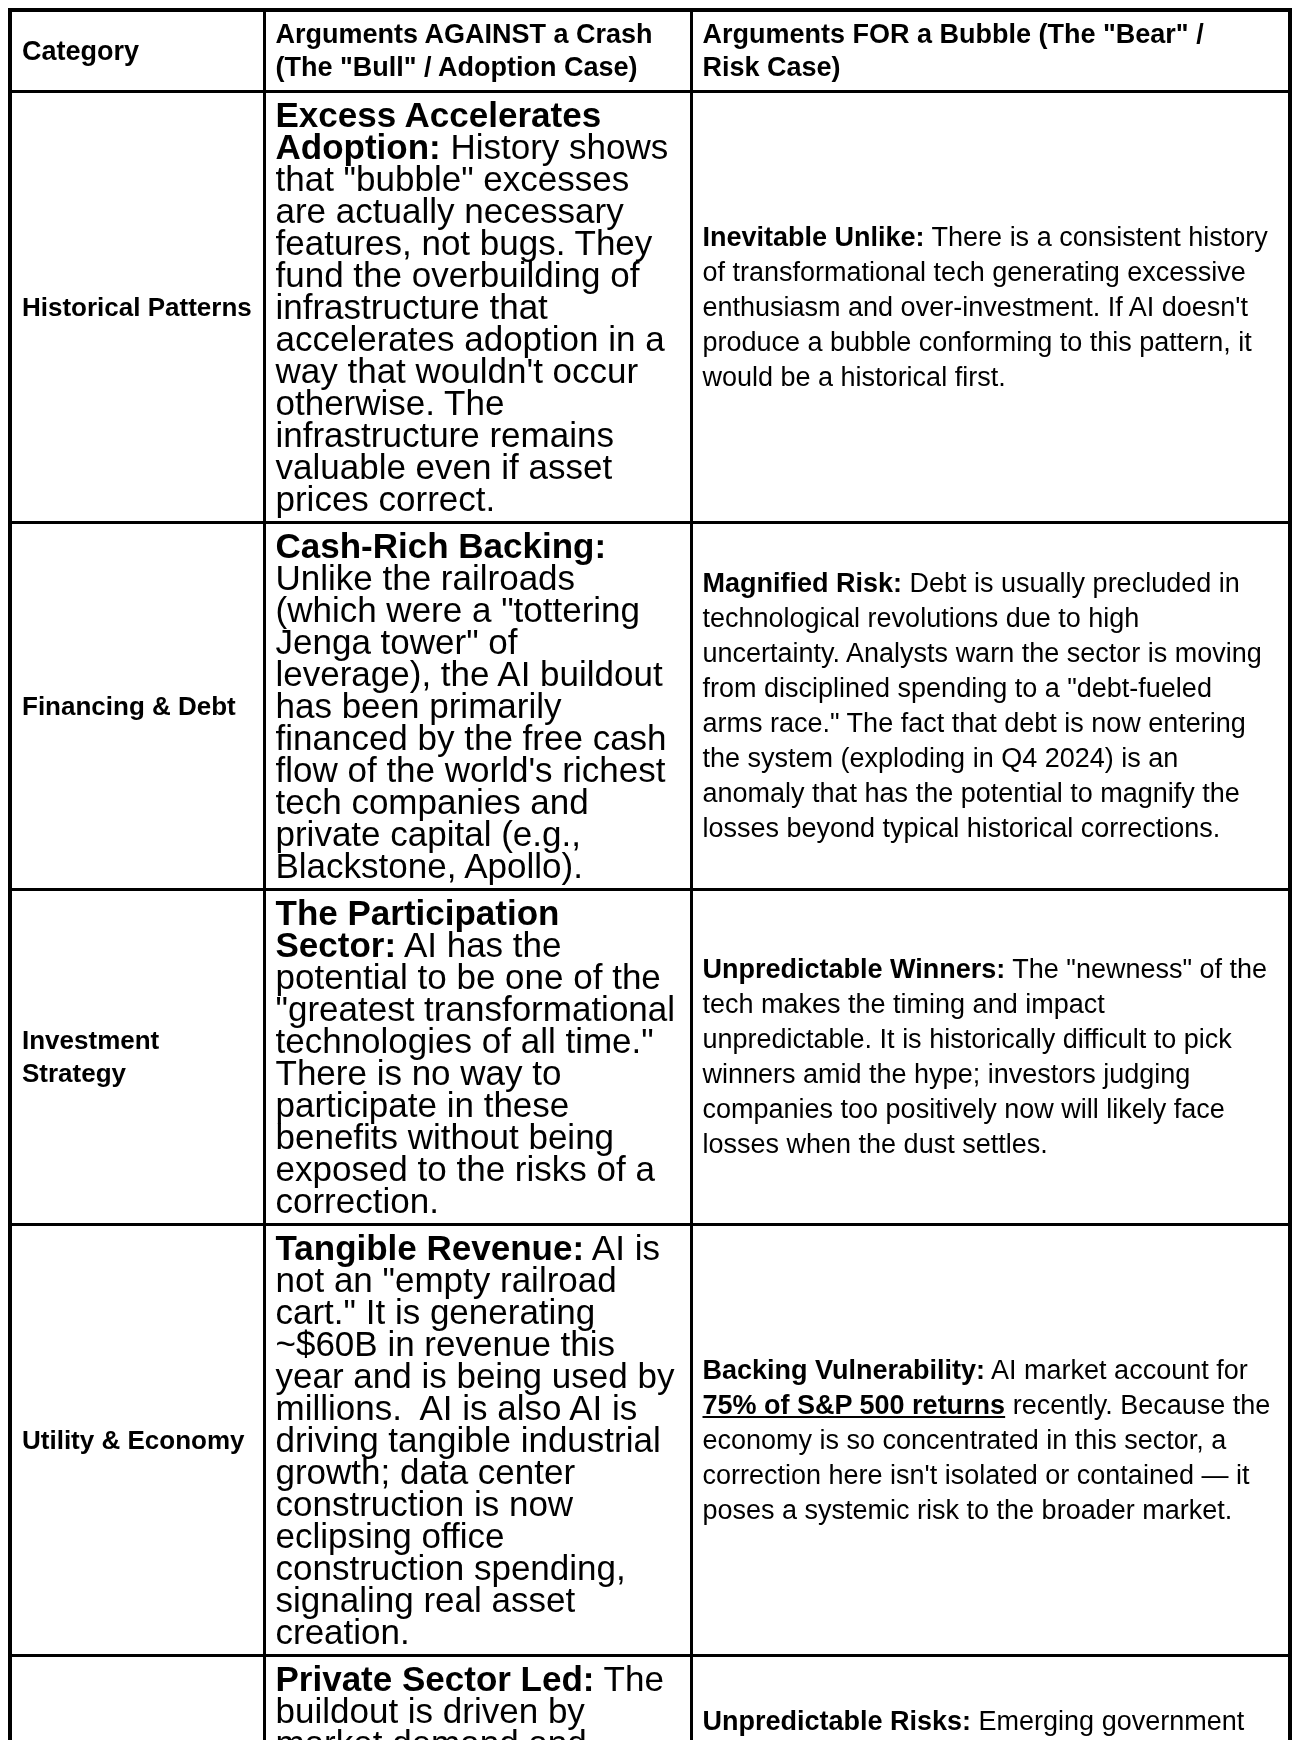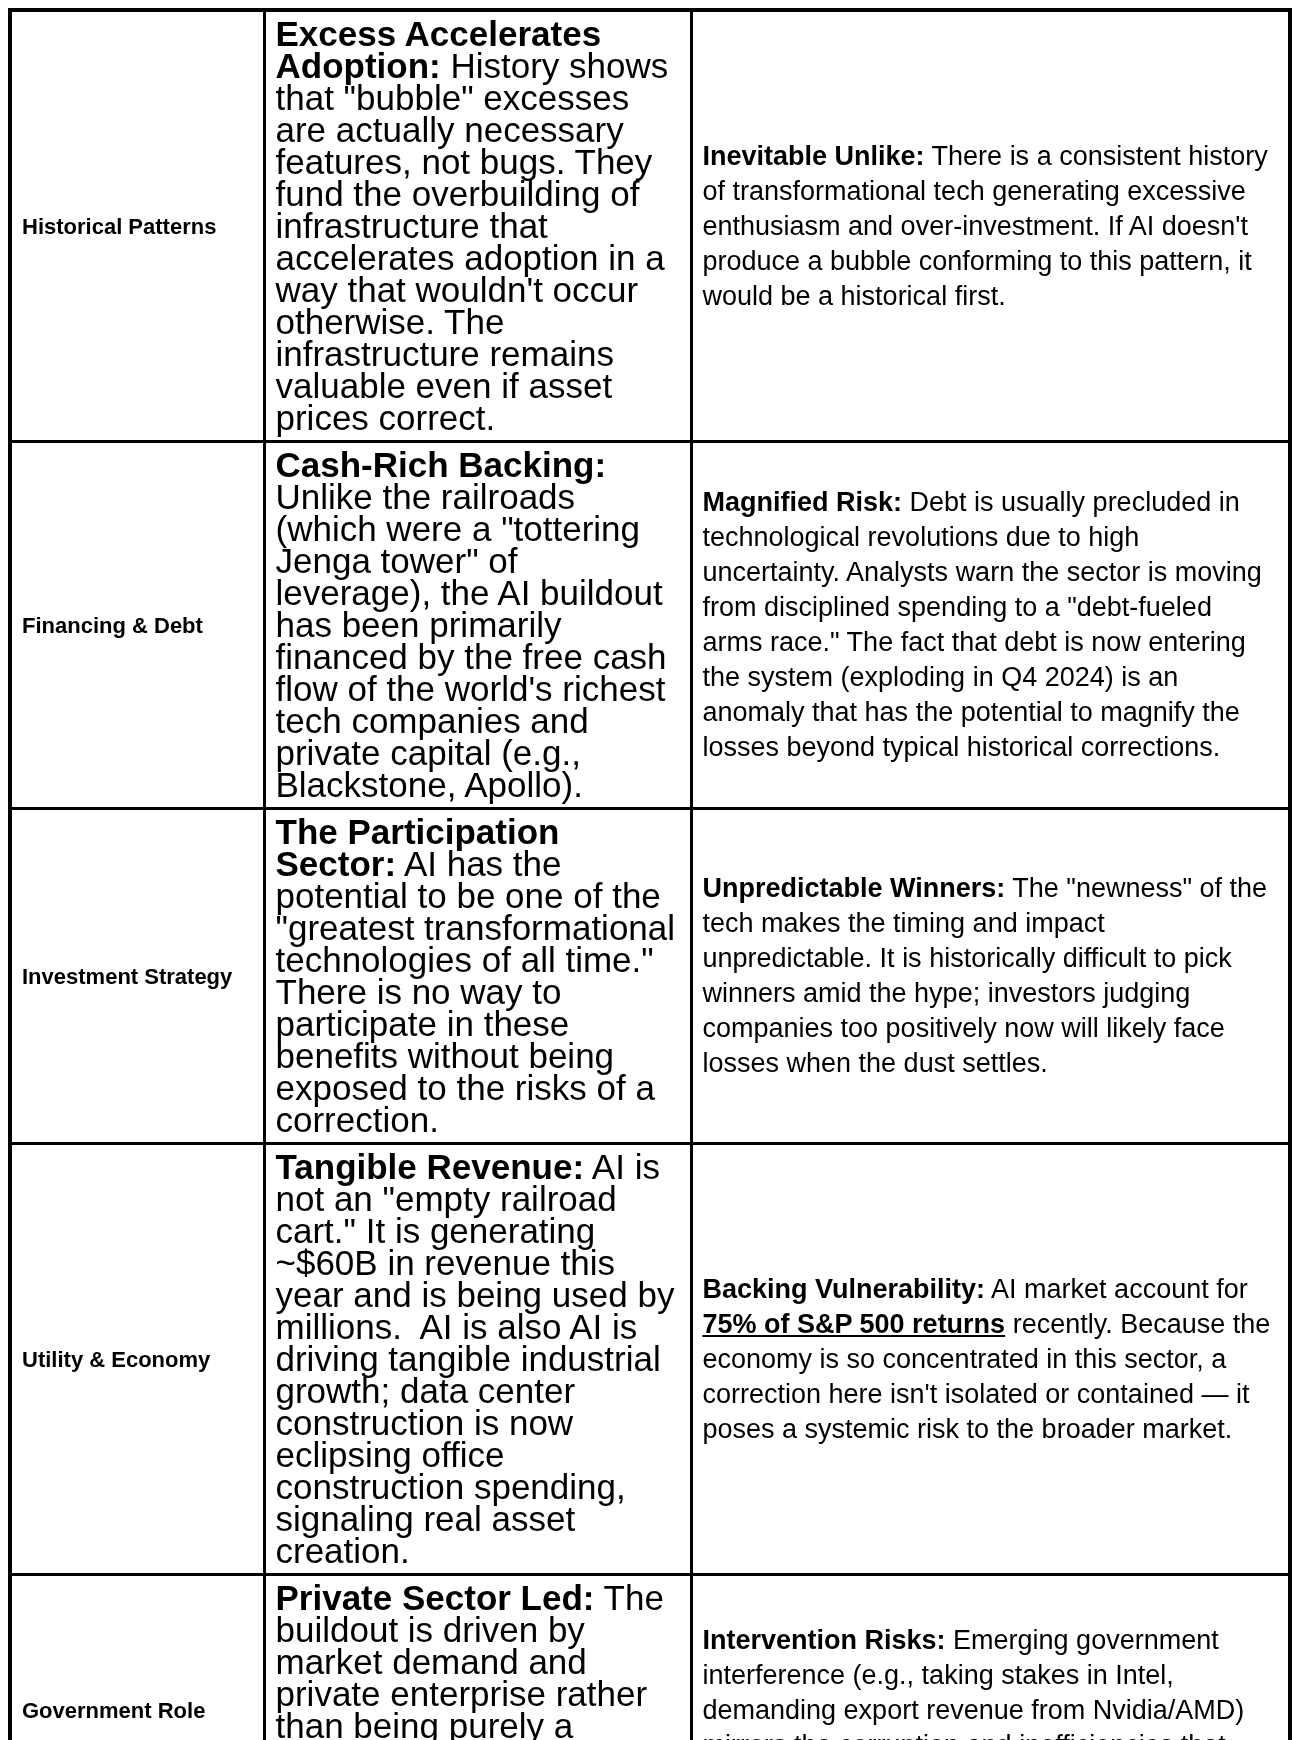--- a/index.html
+++ b/index.html
@@ -26,41 +26,46 @@
     text-align: left;
     padding: 6px 10px;
     overflow: hidden;
   }
   .cmp th {
     font-size: 27px;
     font-weight: bold;
     line-height: 33px;
   }
   td.cat {
-    font-size: 22px;
+    font-size: 26px;
     font-weight: bold;
     line-height: 33px;
   }
   td.bull { font-size: 35px; line-height: 32px; }
   td.bear { font-size: 27px; line-height: 35px; }
   .txt { white-space: pre-wrap; }
   .lead { font-weight: bold; white-space: pre-wrap; }
   .it { white-space: pre-wrap; }
   .bd { font-weight: bold; white-space: pre-wrap; text-decoration: underline; }
 </style>
 </head>
 <body>
 
 <table class="cmp">
   <colgroup>
     <col style="width:254px">
     <col style="width:427px">
     <col style="width:599px">
   </colgroup>
   <tbody>
+    <tr style="height:68px">
+      <th><span class="txt">Category</span></th>
+      <th><span class="txt">Arguments AGAINST a Crash</span><br><span class="txt">(The "Bull" / Adoption Case)</span></th>
+      <th><span class="txt">Arguments FOR a Bubble (The "Bear" /</span><br><span class="txt">Risk Case)</span></th>
+    </tr>
 
     <tr style="height:397px">
       <td class="cat"><span class="txt">Historical Patterns</span></td>
       <td class="bull"><span class="lead">Excess Accelerates Adoption:</span><span class="txt"> History shows that "bubble" excesses are actually necessary features, not bugs. They fund the overbuilding of infrastructure that accelerates adoption in a way that wouldn't occur otherwise. The infrastructure remains valuable even if asset prices correct.</span></td>
       <td class="bear"><span class="lead">Inevitable Unlike:</span><span class="txt"> There is a consistent history of transformational tech generating excessive enthusiasm and over-investment. If AI </span><span class="it">doesn't</span><span class="txt"> produce a bubble conforming to this pattern, it would be a historical first.</span></td>
     </tr>
 
     <tr style="height:353px">
       <td class="cat"><span class="txt">Financing &amp; Debt</span></td>
       <td class="bull"><span class="lead">Cash-Rich Backing:</span><span class="txt"> Unlike the railroads (which were a "tottering Jenga tower" of leverage), the AI buildout has been primarily financed by the free cash flow of the world's richest tech companies and private capital (e.g., Blackstone, Apollo).</span></td>
@@ -75,16 +80,16 @@
 
     <tr style="height:393px">
       <td class="cat"><span class="txt">Utility &amp; Economy</span></td>
       <td class="bull"><span class="lead">Tangible Revenue:</span><span class="txt"> AI is not an "empty railroad cart." It is generating ~$60B in revenue this year and is being used by millions.  AI is also AI is driving tangible industrial growth; data center construction is now eclipsing office construction spending, signaling real asset creation.</span></td>
       <td class="bear"><span class="lead">Backing Vulnerability:</span><span class="txt"> AI market account for </span><span class="bd">75% of S&amp;P 500 returns</span><span class="txt"> recently. Because the economy is so concentrated in this sector, a correction here isn't isolated or contained — it poses a systemic risk to the broader market.</span></td>
     </tr>
 
     <tr style="height:236px">
       <td class="cat"><span class="txt">Government Role</span></td>
       <td class="bull"><span class="lead">Private Sector Led:</span><span class="txt"> The buildout is driven by market demand and private enterprise rather than being purely a wartime government strategy (like the railroads).</span></td>
-      <td class="bear"><span class="lead">Intervention Risks:</span><span class="txt"> Emerging government interference (e.g., taking stakes in Intel, demanding export revenue from Nvidia/AMD) mirrors the corruption and inefficiencies that exacerbated 19th-century railroad panics.</span></td>
+      <td class="bear"><span class="lead">Unpredictable Risks:</span><span class="txt"> Emerging government interference (e.g., taking stakes in Intel, demanding export revenue from Nvidia/AMD) mirrors the corruption and inefficiencies that exacerbated 19th-century railroad panics.</span></td>
     </tr>
   </tbody>
 </table>
 
 </body></html>

